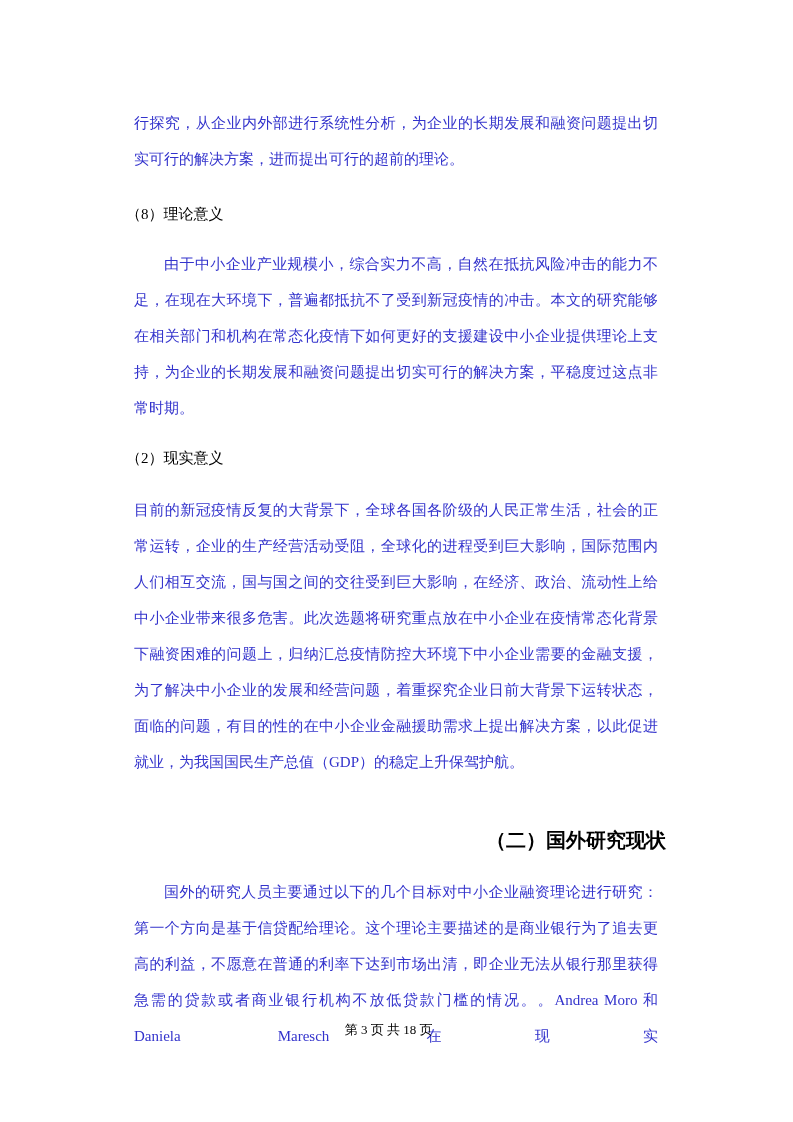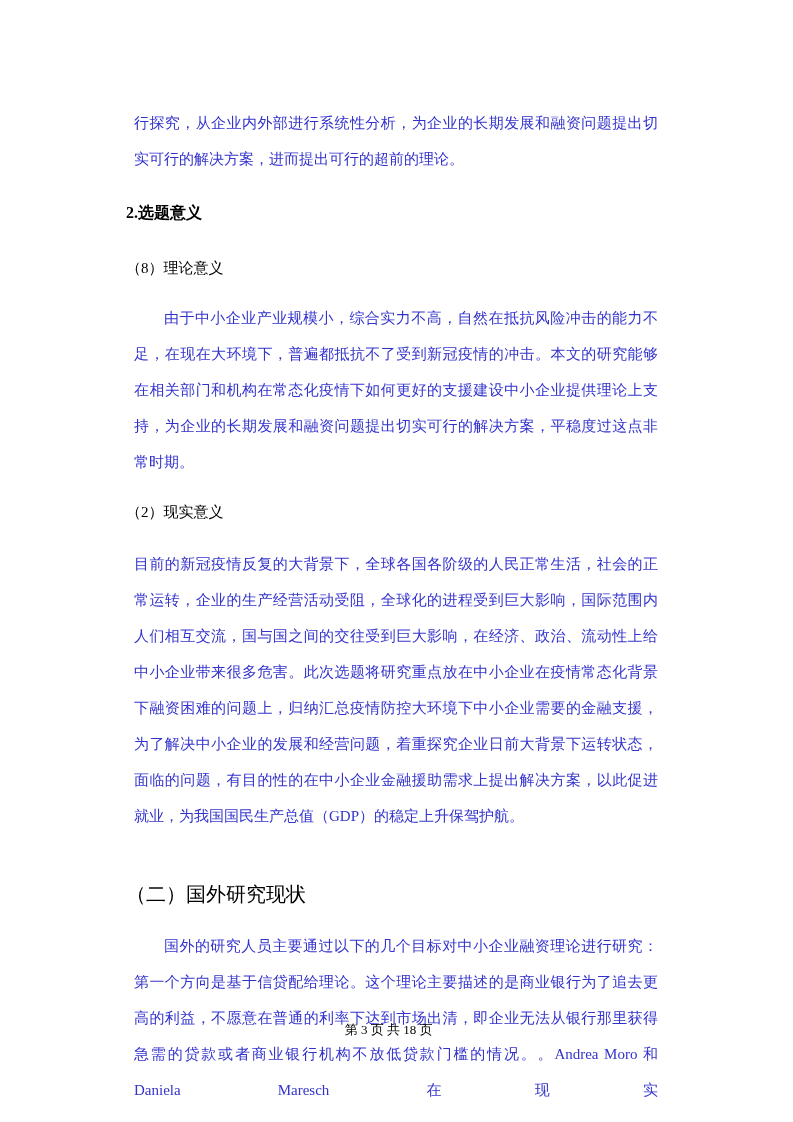--- a/index.html
+++ b/index.html
@@ -40,44 +40,44 @@
     font-weight: normal;
     line-height: 36px;
     margin: 19px 0 0 0;
   }
   .subheading-b { margin-top: 14px; }
   .para-theoretical { margin-top: 14px; }
   .para-practical { margin-top: 16px; }
   .heading-large {
     color: #000000;
     font-size: 20px;
-    font-weight: normal;
+    font-weight: bold;
     line-height: 36px;
     margin: 42px 0 0 0;
+    text-align: right;
   }
   .para-foreign { margin-top: 16px; }
   .page-footer {
     position: absolute;
     top: 1020px;
     left: 0;
     right: 16px;
     text-align: center;
     color: #000000;
     font-size: 13px;
     line-height: 20px;
   }
 </style>
 </head>
 <body>
 
 <div class="page">
 
   <p class="body-text">行探究，从企业内外部进行系统性分析，为企业的长期发展和融资问题提出切实可行的解决方案，进而提出可行的超前的理论。</p>
 
-  <h3 class="heading-bold">2.选题意义</h3>
 
   <h4 class="subheading">（8）理论意义</h4>
 
   <p class="body-text indent-2em para-theoretical">由于中小企业产业规模小，综合实力不高，自然在抵抗风险冲击的能力不足，在现在大环境下，普遍都抵抗不了受到新冠疫情的冲击。本文的研究能够在相关部门和机构在常态化疫情下如何更好的支援建设中小企业提供理论上支持，为企业的长期发展和融资问题提出切实可行的解决方案，平稳度过这点非常时期。</p>
 
   <h4 class="subheading subheading-b">（2）现实意义</h4>
 
   <p class="body-text para-practical">目前的新冠疫情反复的大背景下，全球各国各阶级的人民正常生活，社会的正常运转，企业的生产经营活动受阻，全球化的进程受到巨大影响，国际范围内人们相互交流，国与国之间的交往受到巨大影响，在经济、政治、流动性上给中小企业带来很多危害。此次选题将研究重点放在中小企业在疫情常态化背景下融资困难的问题上，归纳汇总疫情防控大环境下中小企业需要的金融支援，为了解决中小企业的发展和经营问题，着重探究企业日前大背景下运转状态，面临的问题，有目的性的在中小企业金融援助需求上提出解决方案，以此促进就业，为我国国民生产总值（GDP）的稳定上升保驾护航。</p>
 
   <h2 class="heading-large">（二）国外研究现状</h2>

